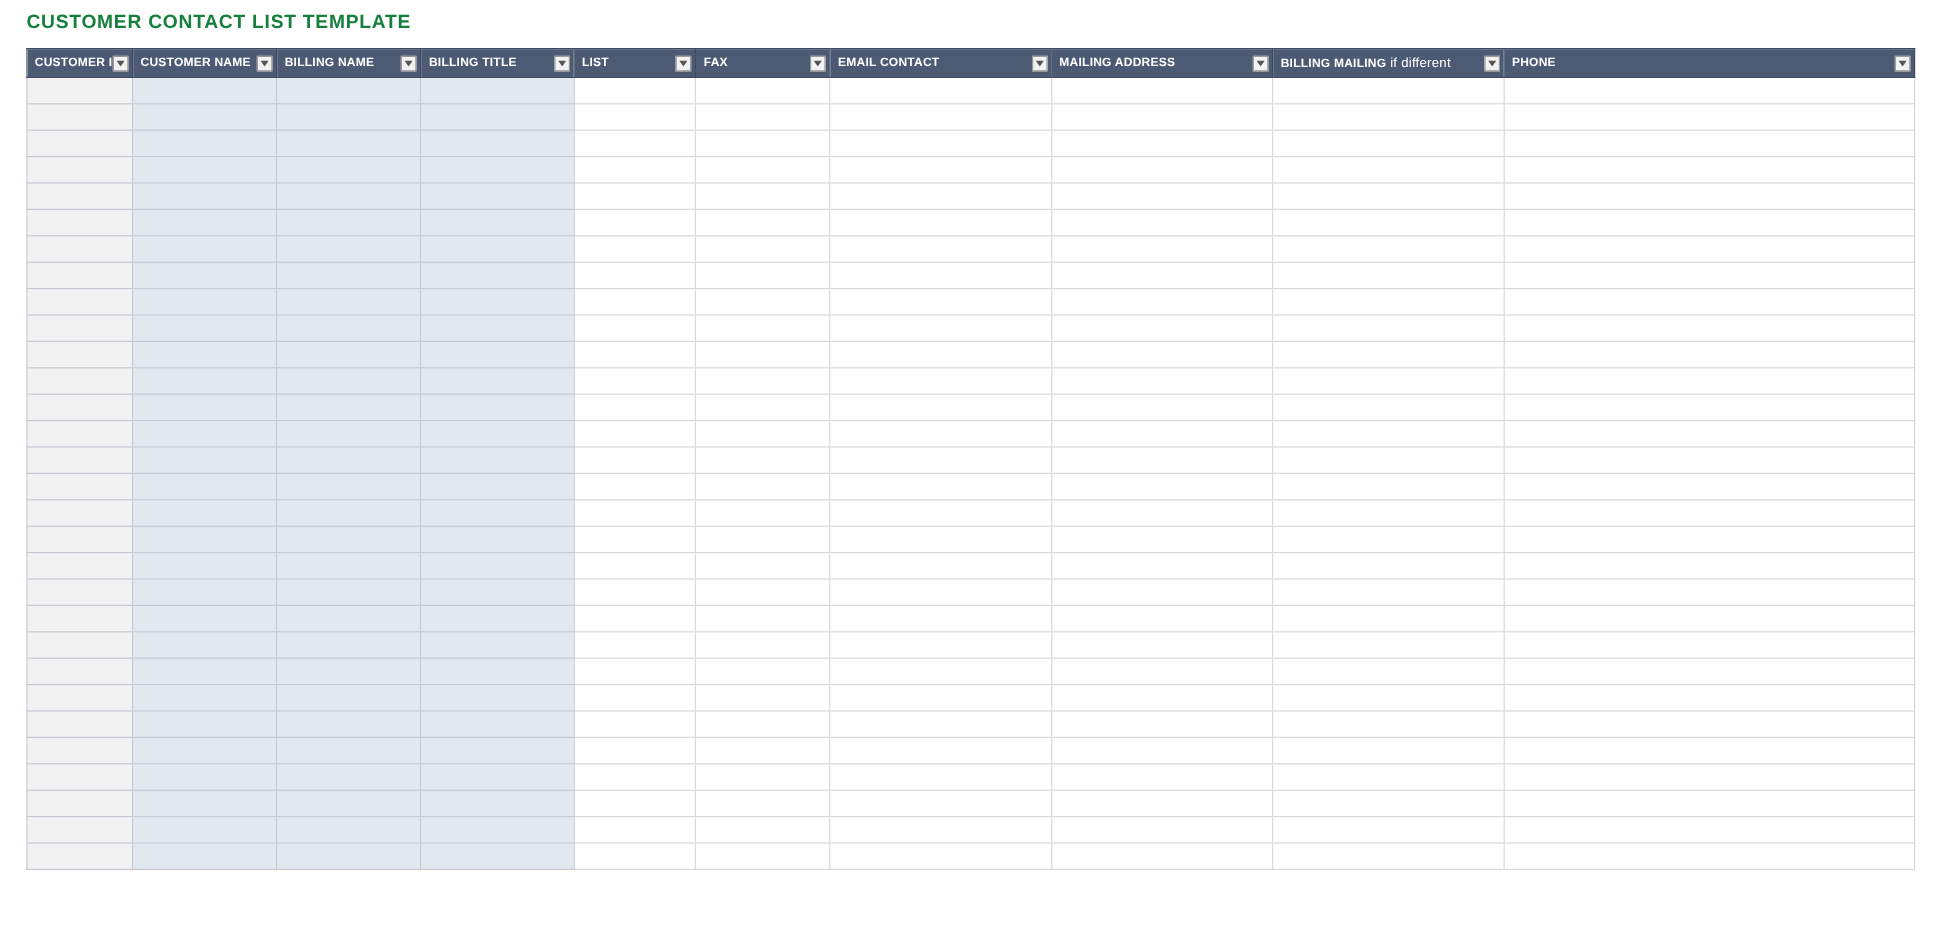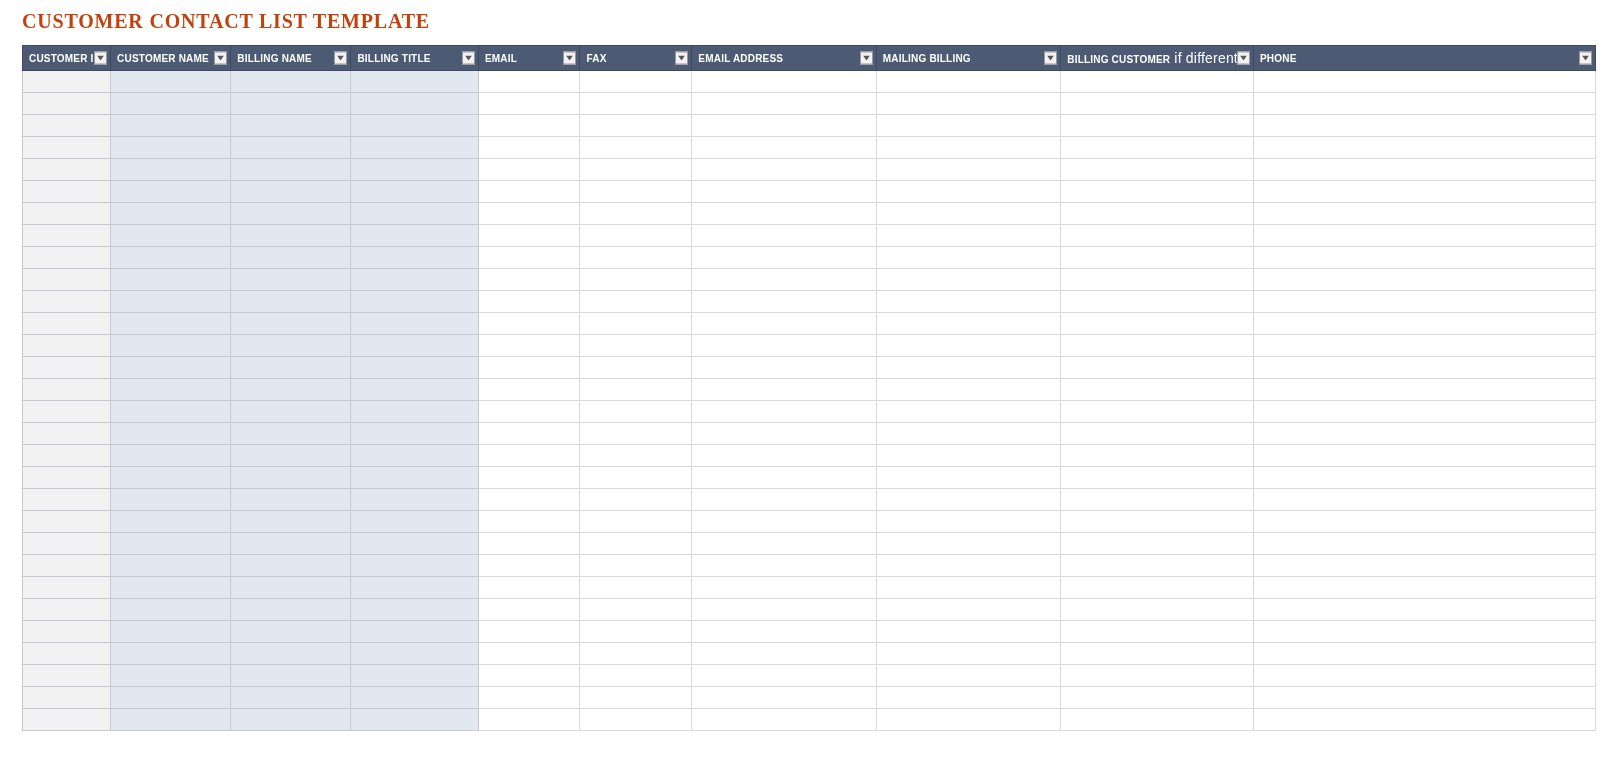--- a/index.html
+++ b/index.html
@@ -3,26 +3,25 @@
 <meta charset="utf-8">
 <style>
   * { box-sizing: border-box; margin: 0; padding: 0; }
   body {
     font-family: Arial, Helvetica, sans-serif;
     background: #ffffff;
     width: 1618px;
     padding: 10px 22px 22px 22px;
   }
   .page-title {
-    font-size: 20px;
+    font-size: 16px;
     font-weight: 700;
     letter-spacing: 0.04em;
-    color: #c2410c;
+    color: #15803d;
     margin-bottom: 12px;
-    font-family: Liberation Serif, serif;
   }
   table.contact-table {
     border-collapse: collapse;
     width: 100%;
     table-layout: fixed;
   }
   
   col.c-id    { width: 85px; }
   col.c-comp  { width: 116px; }
   col.c-cont  { width: 116px; }
@@ -42,21 +41,21 @@
     text-align: left;
     padding: 4px 6px;
     border: 1px solid #3f4a60;
     height: 24px;
     position: relative;
     white-space: nowrap;
     letter-spacing: 0.02em;
   }
   thead th .sub {
     font-weight: 400;
-    font-size: 14px;
+    font-size: 11px;
   }
   .filter-btn {
     position: absolute;
     right: 3px;
     top: 50%;
     transform: translateY(-50%);
     width: 13px;
     height: 13px;
     background: #f2f2f2;
     border: 1px solid #9a9a9a;
@@ -123,53 +122,53 @@
       </th>
       <th>
         <span>BILLING TITLE</span>
         <span class="filter-btn">
           <svg width="7" height="5" viewBox="0 0 7 5">
               <polygon points="0,0 7,0 3.5,5" fill="#555"></polygon>
             </svg>
         </span>
       </th>
       <th>
-        <span>EMAIL</span>
+        <span>LIST</span>
         <span class="filter-btn">
           <svg width="7" height="5" viewBox="0 0 7 5">
               <polygon points="0,0 7,0 3.5,5" fill="#555"></polygon>
             </svg>
         </span>
       </th>
       <th>
         <span>FAX</span>
         <span class="filter-btn">
           <svg width="7" height="5" viewBox="0 0 7 5">
               <polygon points="0,0 7,0 3.5,5" fill="#555"></polygon>
             </svg>
         </span>
       </th>
       <th>
-        <span>EMAIL ADDRESS</span>
-        <span class="filter-btn">
-          <svg width="7" height="5" viewBox="0 0 7 5">
-              <polygon points="0,0 7,0 3.5,5" fill="#555"></polygon>
-            </svg>
-        </span>
-      </th>
-      <th>
-        <span>MAILING BILLING</span>
-        <span class="filter-btn">
-          <svg width="7" height="5" viewBox="0 0 7 5">
-              <polygon points="0,0 7,0 3.5,5" fill="#555"></polygon>
-            </svg>
-        </span>
-      </th>
-      <th>
-        <span>BILLING CUSTOMER</span><span class="sub"> if different</span>
+        <span>EMAIL CONTACT</span>
+        <span class="filter-btn">
+          <svg width="7" height="5" viewBox="0 0 7 5">
+              <polygon points="0,0 7,0 3.5,5" fill="#555"></polygon>
+            </svg>
+        </span>
+      </th>
+      <th>
+        <span>MAILING ADDRESS</span>
+        <span class="filter-btn">
+          <svg width="7" height="5" viewBox="0 0 7 5">
+              <polygon points="0,0 7,0 3.5,5" fill="#555"></polygon>
+            </svg>
+        </span>
+      </th>
+      <th>
+        <span>BILLING MAILING</span><span class="sub"> if different</span>
         <span class="filter-btn">
           <svg width="7" height="5" viewBox="0 0 7 5">
               <polygon points="0,0 7,0 3.5,5" fill="#555"></polygon>
             </svg>
         </span>
       </th>
       <th>
         <span>PHONE</span>
         <span class="filter-btn">
           <svg width="7" height="5" viewBox="0 0 7 5">

